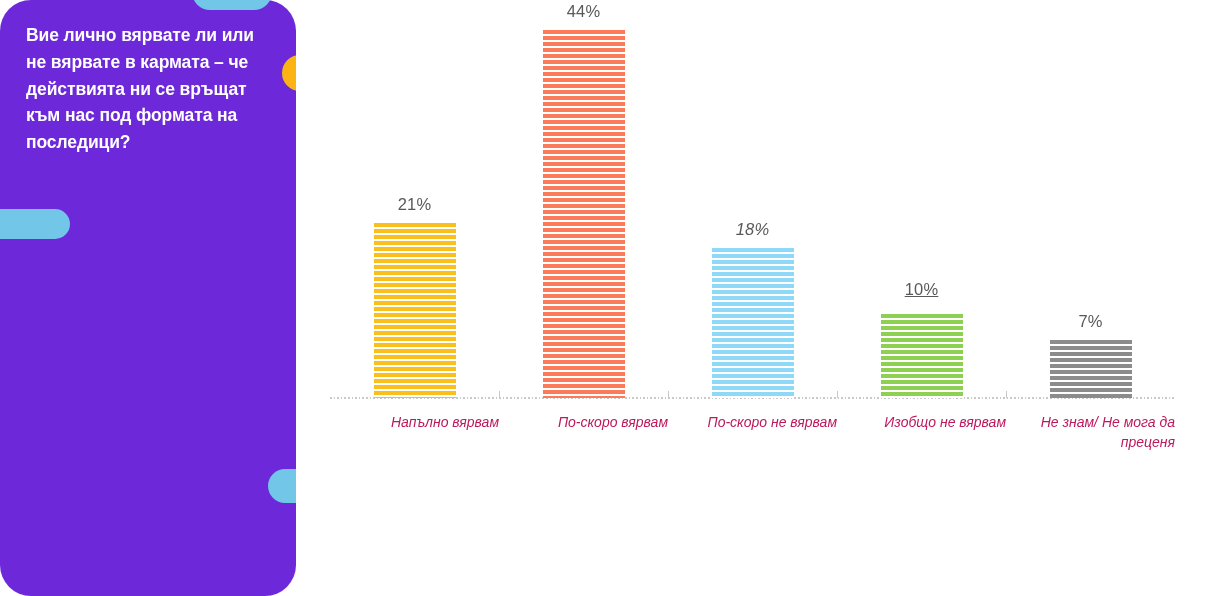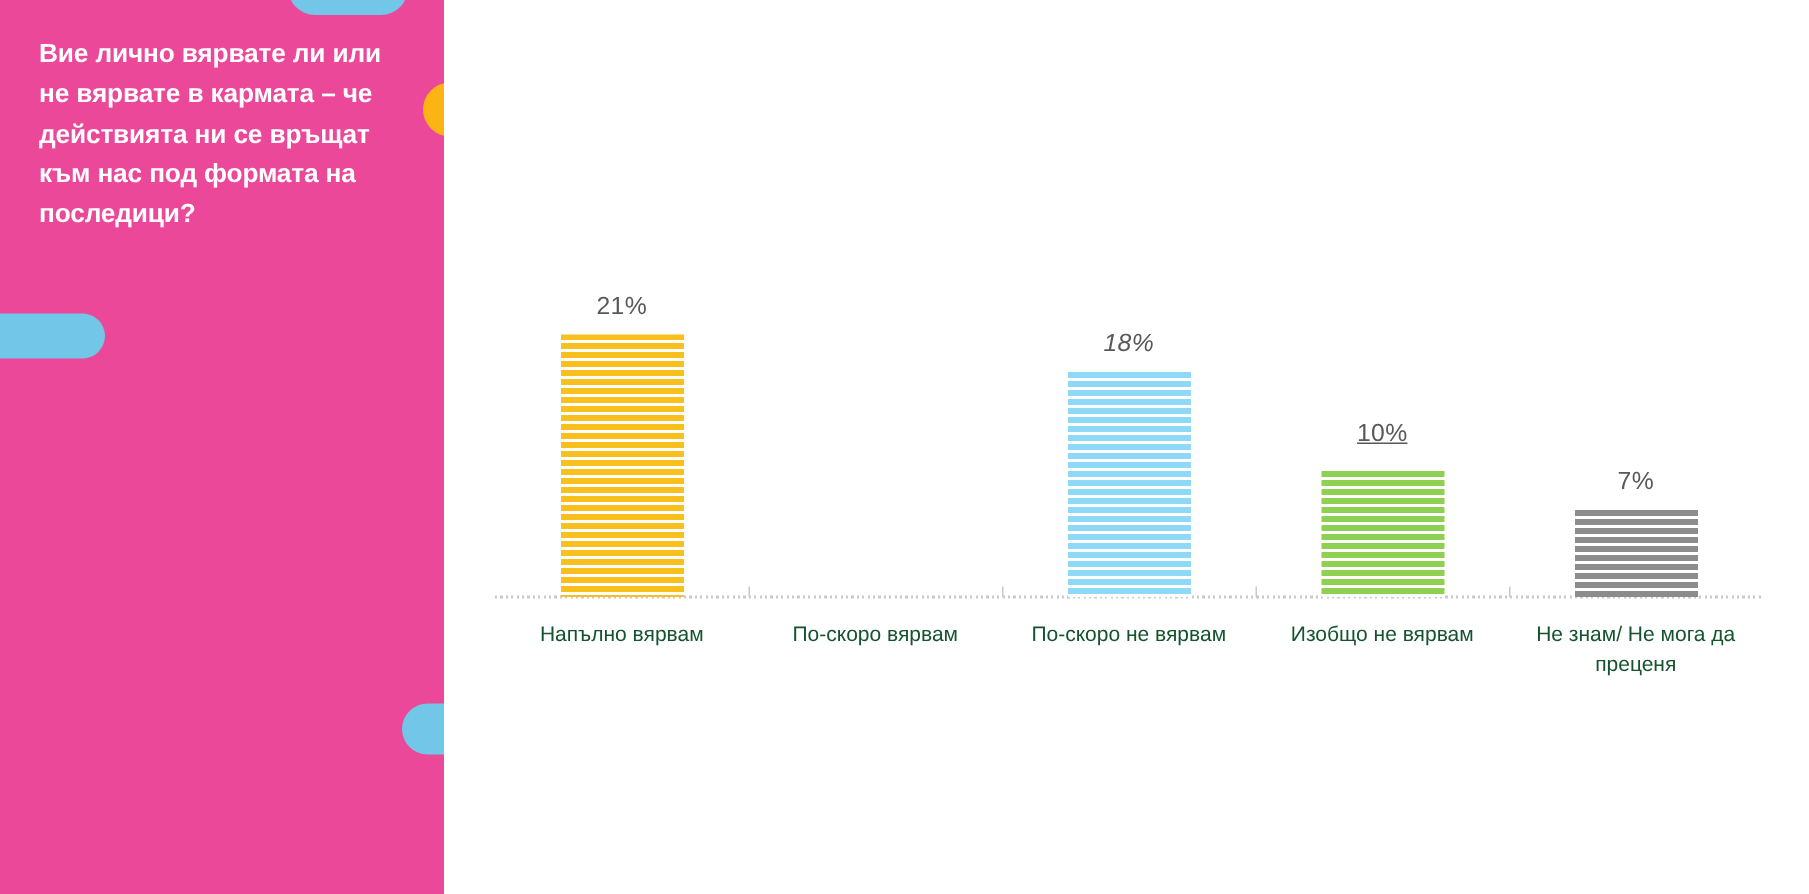--- a/index.html
+++ b/index.html
@@ -9,21 +9,22 @@
     background:#ffffff;
     font-family:"Liberation Sans","DejaVu Sans",sans-serif;
     overflow:hidden;
     position:relative;
   }
   #stage{position:relative;width:1206px;height:596px;overflow:hidden;background:#fff;}
 
   
   .sidebar{
     position:absolute;left:0;top:0;width:296px;height:596px;
-    background:#ec4899;
+    background:#6d28d9;
+    border-radius:31px;
   }
   .deco{position:absolute;background:#72c6e8;}
   .deco-top{
     left:192px;top:-26px;width:80px;height:36px;
     border-radius:0 0 18px 18px;
   }
   .deco-left{
     left:-40px;top:209px;width:110px;height:30px;
     border-radius:15px;
   }
@@ -83,22 +84,22 @@
   
   .bar .fill{
     position:absolute;inset:0;
   }
   .vlabel{
     position:absolute;left:50%;transform:translateX(-50%);
     color:#595959;font-size:16.5px;font-weight:normal;white-space:nowrap;
     letter-spacing:0.2px;
   }
   .cat{
-    position:absolute;top:412px;width:169px;text-align:center;
-    color:#14532d;font-size:14px;line-height:1.45;font-weight:normal;
+    position:absolute;top:412px;width:169px;text-align:right;
+    color:#be185d;font-size:14px;line-height:1.45;font-weight:normal;font-style:italic;
   }
 </style>
 </head>
 <body>
 
 <div id="stage">
 
   <div class="sidebar">
     <div class="deco deco-top"></div>
     <div class="deco deco-left"></div>
@@ -115,20 +116,26 @@
         <div class="tick" style="left: 372px;"></div>
         <div class="tick" style="left: 541px;"></div>
         <div class="tick" style="left: 710px;"></div>
       </div>
     <div class="bars" id="bars">
         <div class="bar-slot" style="left: 0px; width: 169px; text-align: right;">
           <div class="bar" style="height: 175px;">
             <div class="fill" style="background-image: repeating-linear-gradient(rgb(249, 191, 28) 0px, rgb(249, 191, 28) 4px, rgb(255, 255, 255) 4px, rgb(255, 255, 255) 6px);"></div>
           </div>
           <div class="vlabel" style="bottom: 184px;">21%</div>
+        </div>
+        <div class="bar-slot" style="left: 169px; width: 169px;">
+          <div class="bar" style="height: 368px;">
+            <div class="fill" style="background-image: repeating-linear-gradient(rgb(250, 122, 90) 0px, rgb(250, 122, 90) 4px, rgb(255, 255, 255) 4px, rgb(255, 255, 255) 6px);"></div>
+          </div>
+          <div class="vlabel" style="bottom: 377px;">44%</div>
         </div>
         <div class="bar-slot" style="left: 338px; width: 169px; font-style: italic;">
           <div class="bar" style="height: 150px;">
             <div class="fill" style="background-image: repeating-linear-gradient(rgb(142, 216, 248) 0px, rgb(142, 216, 248) 4px, rgb(255, 255, 255) 4px, rgb(255, 255, 255) 6px);"></div>
           </div>
           <div class="vlabel" style="bottom: 159px;">18%</div>
         </div>
         <div class="bar-slot" style="left: 507px; width: 169px;">
           <div class="bar" style="height: 84px;">
             <div class="fill" style="background-image: repeating-linear-gradient(rgb(142, 208, 81) 0px, rgb(142, 208, 81) 4px, rgb(255, 255, 255) 4px, rgb(255, 255, 255) 6px);"></div>

